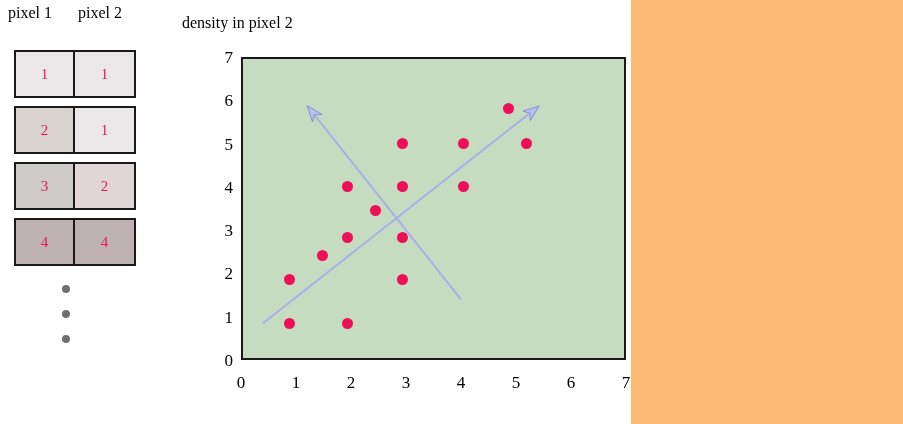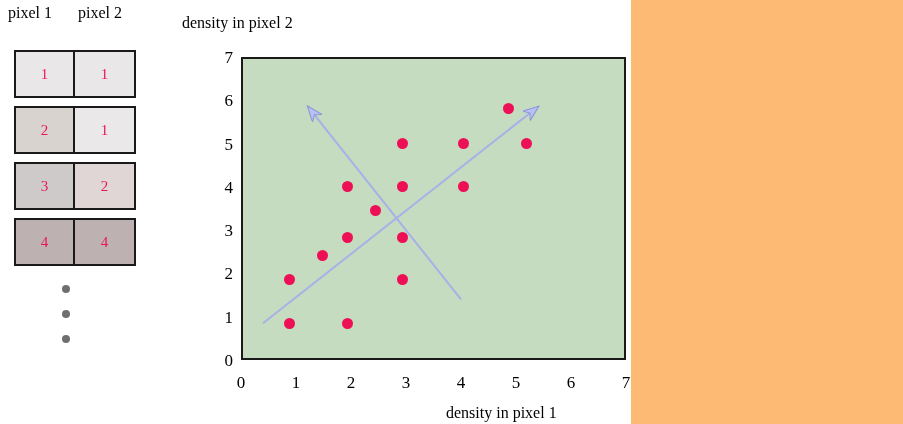--- a/index.html
+++ b/index.html
@@ -251,17 +251,16 @@
           <marker id="ah" markerWidth="9" markerHeight="9" refX="7.4" refY="3.2" orient="auto" markerUnits="strokeWidth">
             <path d="M0,0.1 L8,3.2 L0,6.3 L2.3,3.2 Z" fill="#b9bff0" stroke="#8c93d6" stroke-width="0.5"></path>
           </marker>
         </defs>
         <g id="arrow-group">
             <line x1="83" y1="311.20714285714286" x2="358" y2="94.77857142857147" stroke="#a8b0e8" stroke-width="2" marker-end="url(#ah)"></line>
             <line x1="281" y1="287.4" x2="128.10000000000002" y2="94.77857142857147" stroke="#a8b0e8" stroke-width="2" marker-end="url(#ah)"></line>
           </g>
       </svg>
 
-      <div id="xlabel-bottom">density in pixel 1</div>
     </div>
 
   </div>
 </div>
 
 </body></html>

